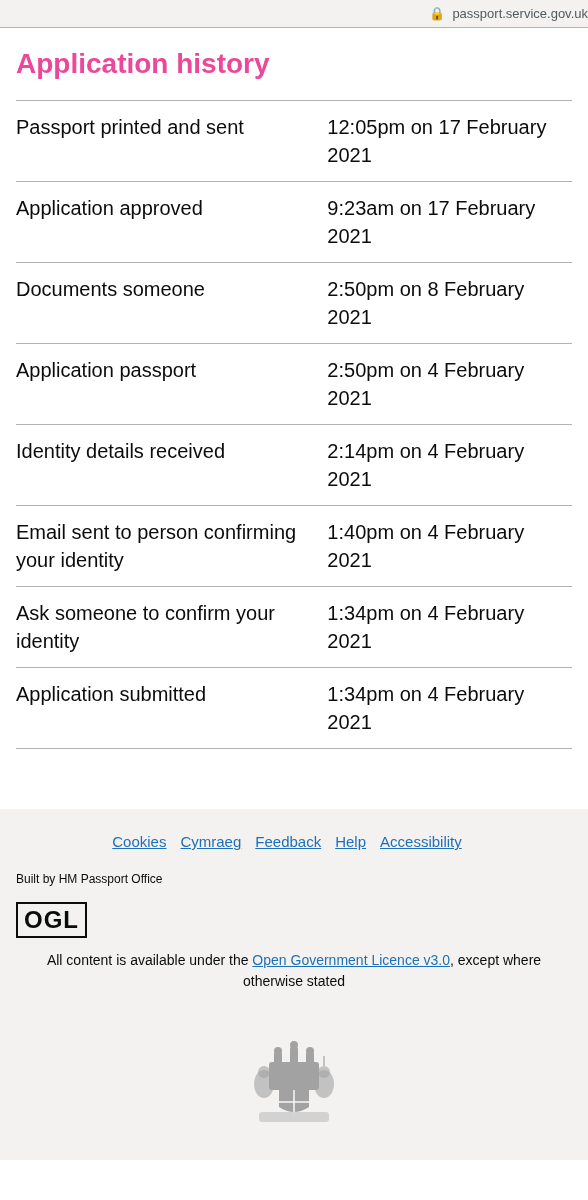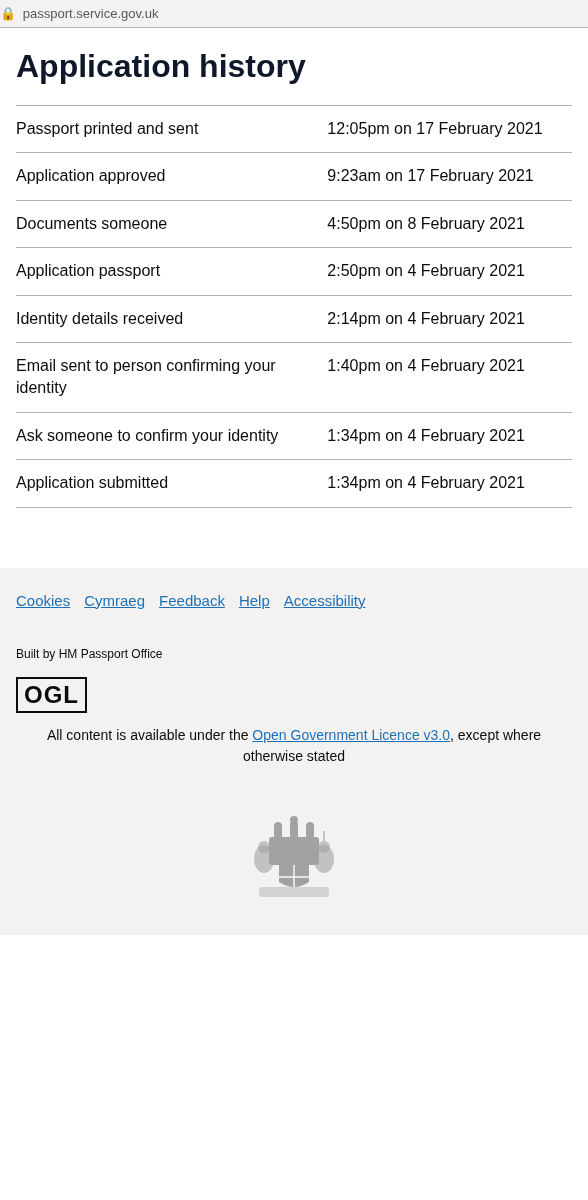--- a/index.html
+++ b/index.html
@@ -8,73 +8,74 @@
       font-family: -apple-system, BlinkMacSystemFont, "Helvetica Neue", Arial, sans-serif;
       font-size: 16px;
       background: #fff;
       color: #0b0c0c;
       width: 588px;
       min-height: 1200px;
     }
     .top-bar {
       background: #f3f2f1;
       padding: 6px 0;
-      text-align: left;
+      text-align: right;
       font-size: 13px;
       color: #505a5f;
       border-bottom: 1px solid #b1b4b6;
     }
     .lock-icon {
       display: inline-block;
       margin-right: 3px;
     }
     .main-content {
       padding: 20px 16px 30px 16px;
     }
     h1 {
-      font-size: 32px;
+      font-size: 28px;
       font-weight: 700;
       margin-bottom: 20px;
-      color: #0f172a;
+      color: #ec4899;
     }
     table {
       width: 100%;
       border-collapse: collapse;
     }
     tr {
       border-top: 1px solid #b1b4b6;
     }
     tr:last-child {
       border-bottom: 1px solid #b1b4b6;
     }
     td {
       padding: 12px 0;
       vertical-align: top;
-      font-size: 16px;
+      font-size: 20px;
       color: #0b0c0c;
       line-height: 1.4;
       margin-top: 36px;
     }
     td:first-child {
       width: 56%;
       padding-right: 12px;
     }
     td:last-child {
       width: 44%;
     }
     .footer {
       background: #f3f2f1;
       padding: 24px 16px 24px 16px;
       margin-top: 30px;
     }
     .footer-links {
       display: flex;
       flex-wrap: wrap;
       gap: 4px 0;
-      margin-bottom: 32px;
+      margin-bottom: 16px;
+      justify-content: center;
     }
     .footer-links a {
       color: #1d70b8;
       text-decoration: underline;
       font-size: 15px;
       margin-right: 14px;
       margin-bottom: 4px;
     }
     .footer-row {
       display: flex;
@@ -131,21 +132,21 @@
     <tr>
       <td>Passport printed and sent</td>
       <td>12:05pm on 17 February 2021</td>
     </tr>
         <tr>
       <td>Application approved</td>
       <td>9:23am on 17 February 2021</td>
     </tr>
         <tr>
       <td>Documents someone</td>
-      <td>4:50pm on 8 February 2021</td>
+      <td>2:50pm on 8 February 2021</td>
     </tr>
         <tr>
       <td>Application passport</td>
       <td>2:50pm on 4 February 2021</td>
     </tr>
         <tr>
       <td>Identity details received</td>
       <td>2:14pm on 4 February 2021</td>
     </tr>
         <tr>

